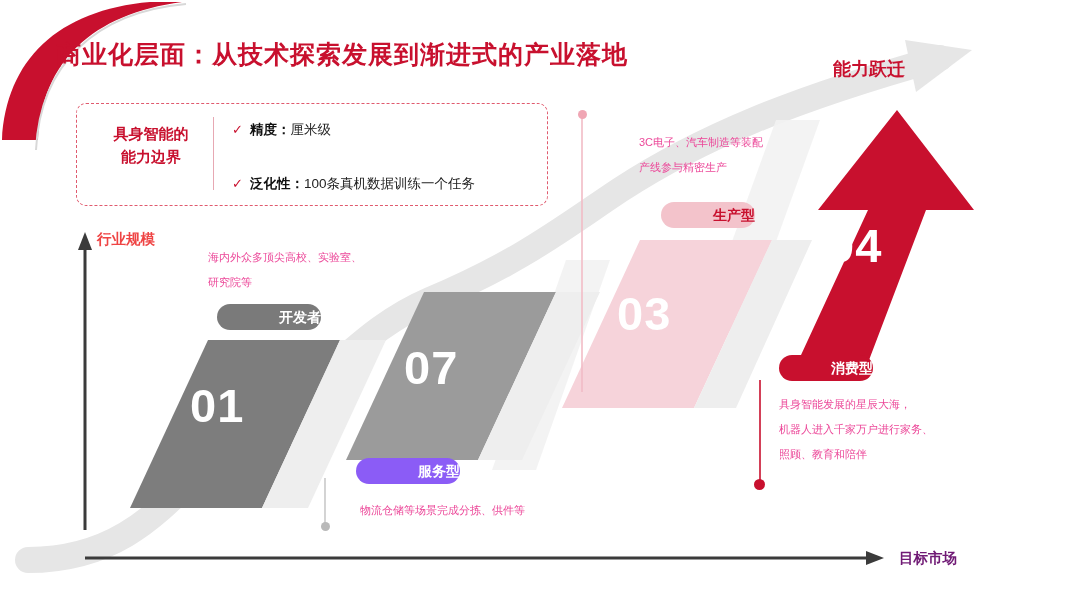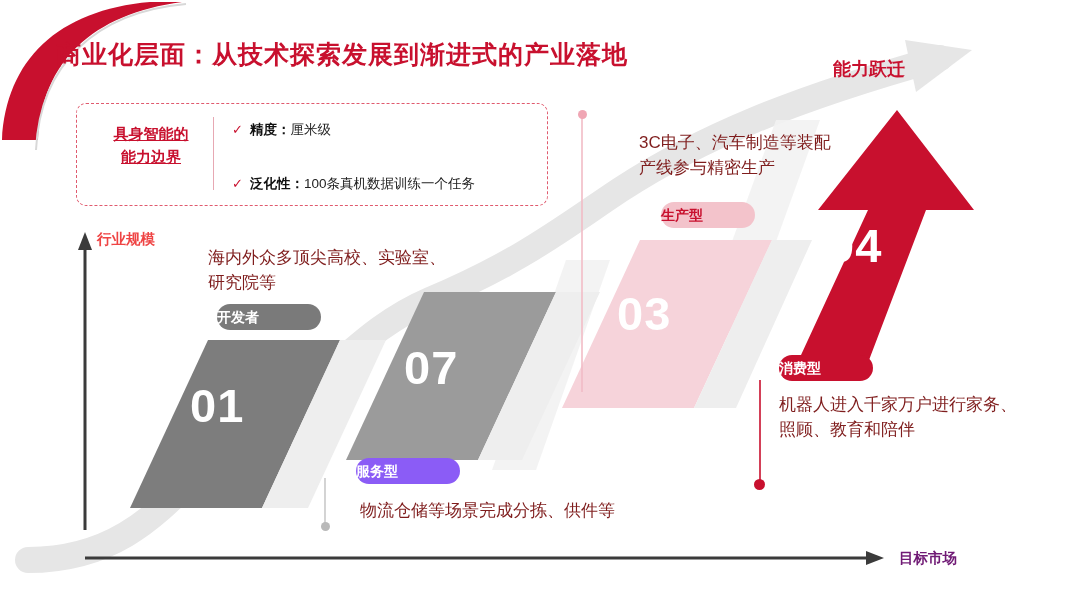--- a/index.html
+++ b/index.html
@@ -25,21 +25,21 @@
     font-size:18px;font-weight:bold;color:#c8102e;white-space:nowrap;
   }
 
   
   #callout{
     position:absolute;left:76px;top:103px;width:470px;height:101px;
     border:1.4px dashed #e05a6e;border-radius:10px;background:#ffffff;
   }
   #calloutTitle{
     position:absolute;left:96px;top:122px;width:110px;
-    text-align:center;font-size:15px;font-weight:bold;color:#c8102e;line-height:23px;text-decoration:underline;
+    text-align:center;font-size:15px;font-weight:bold;color:#c8102e;line-height:23px;
   }
   #calloutDivider{
     position:absolute;left:213px;top:117px;width:1px;height:73px;background:#e7a8b3;
   }
   .cl-row{
     position:absolute;left:232px;font-size:13.5px;color:#222;white-space:nowrap;
   }
   .cl-row .tick{color:#c8102e;font-weight:bold;margin-right:7px;font-size:13px;}
   .cl-row b{color:#111;font-weight:bold;}
   #clr0{top:121px;}
@@ -62,31 +62,31 @@
     letter-spacing:1px;
   }
   #num01{left:190px;top:378px;}
   #num02{left:404px;top:340px;}
   #num03{left:617px;top:286px;}
   #num04{left:828px;top:218px;}
 
   
   .pill{
     position:absolute;border-radius:13px;color:#fff;
-    font-size:14px;font-weight:bold;text-align:left;
+    font-size:14px;font-weight:bold;text-align:right;
     line-height:26px;height:26px;white-space:nowrap;
   }
   #pill1{left:217px;top:304px;width:104px;background:#7a7a7a;}
   #pill2{left:356px;top:458px;width:104px;background:#8b5cf6;}
   #pill3{left:661px;top:202px;width:94px;background:#f3c3cb;color:#c8102e;}
   #pill4{left:779px;top:355px;width:94px;background:#c8102e;}
 
   
   .desc{
-    position:absolute;font-size:17px;color:#7f1d1d;line-height:25px;white-space:nowrap;
+    position:absolute;font-size:11px;color:#ec4899;line-height:25px;white-space:nowrap;
   }
   #desc1{left:208px;top:245px;}
   #desc2{left:360px;top:498px;}
   #desc3{left:639px;top:130px;}
   #desc4{left:779px;top:392px;}
 
   
   .dot{position:absolute;border-radius:50%;}
   #dot2{left:321px;top:522px;width:9px;height:9px;background:#b9b9b9;}
   #dot3{left:578px;top:110px;width:9px;height:9px;background:#f0a6b4;}
@@ -173,20 +173,21 @@
     <div>研究院等</div>
   </div>
   <div class="desc" id="desc2">
     <div>物流仓储等场景完成分拣、供件等</div>
   </div>
   <div class="desc" id="desc3">
     <div>3C电子、汽车制造等装配</div>
     <div>产线参与精密生产</div>
   </div>
   <div class="desc" id="desc4">
+    <div>具身智能发展的星辰大海，</div>
     <div>机器人进入千家万户进行家务、</div>
     <div>照顾、教育和陪伴</div>
   </div>
 
   <div class="dot" id="dot2"></div>
   <div class="dot" id="dot3"></div>
   <div class="dot" id="dot4"></div>
 
 </div>
 

